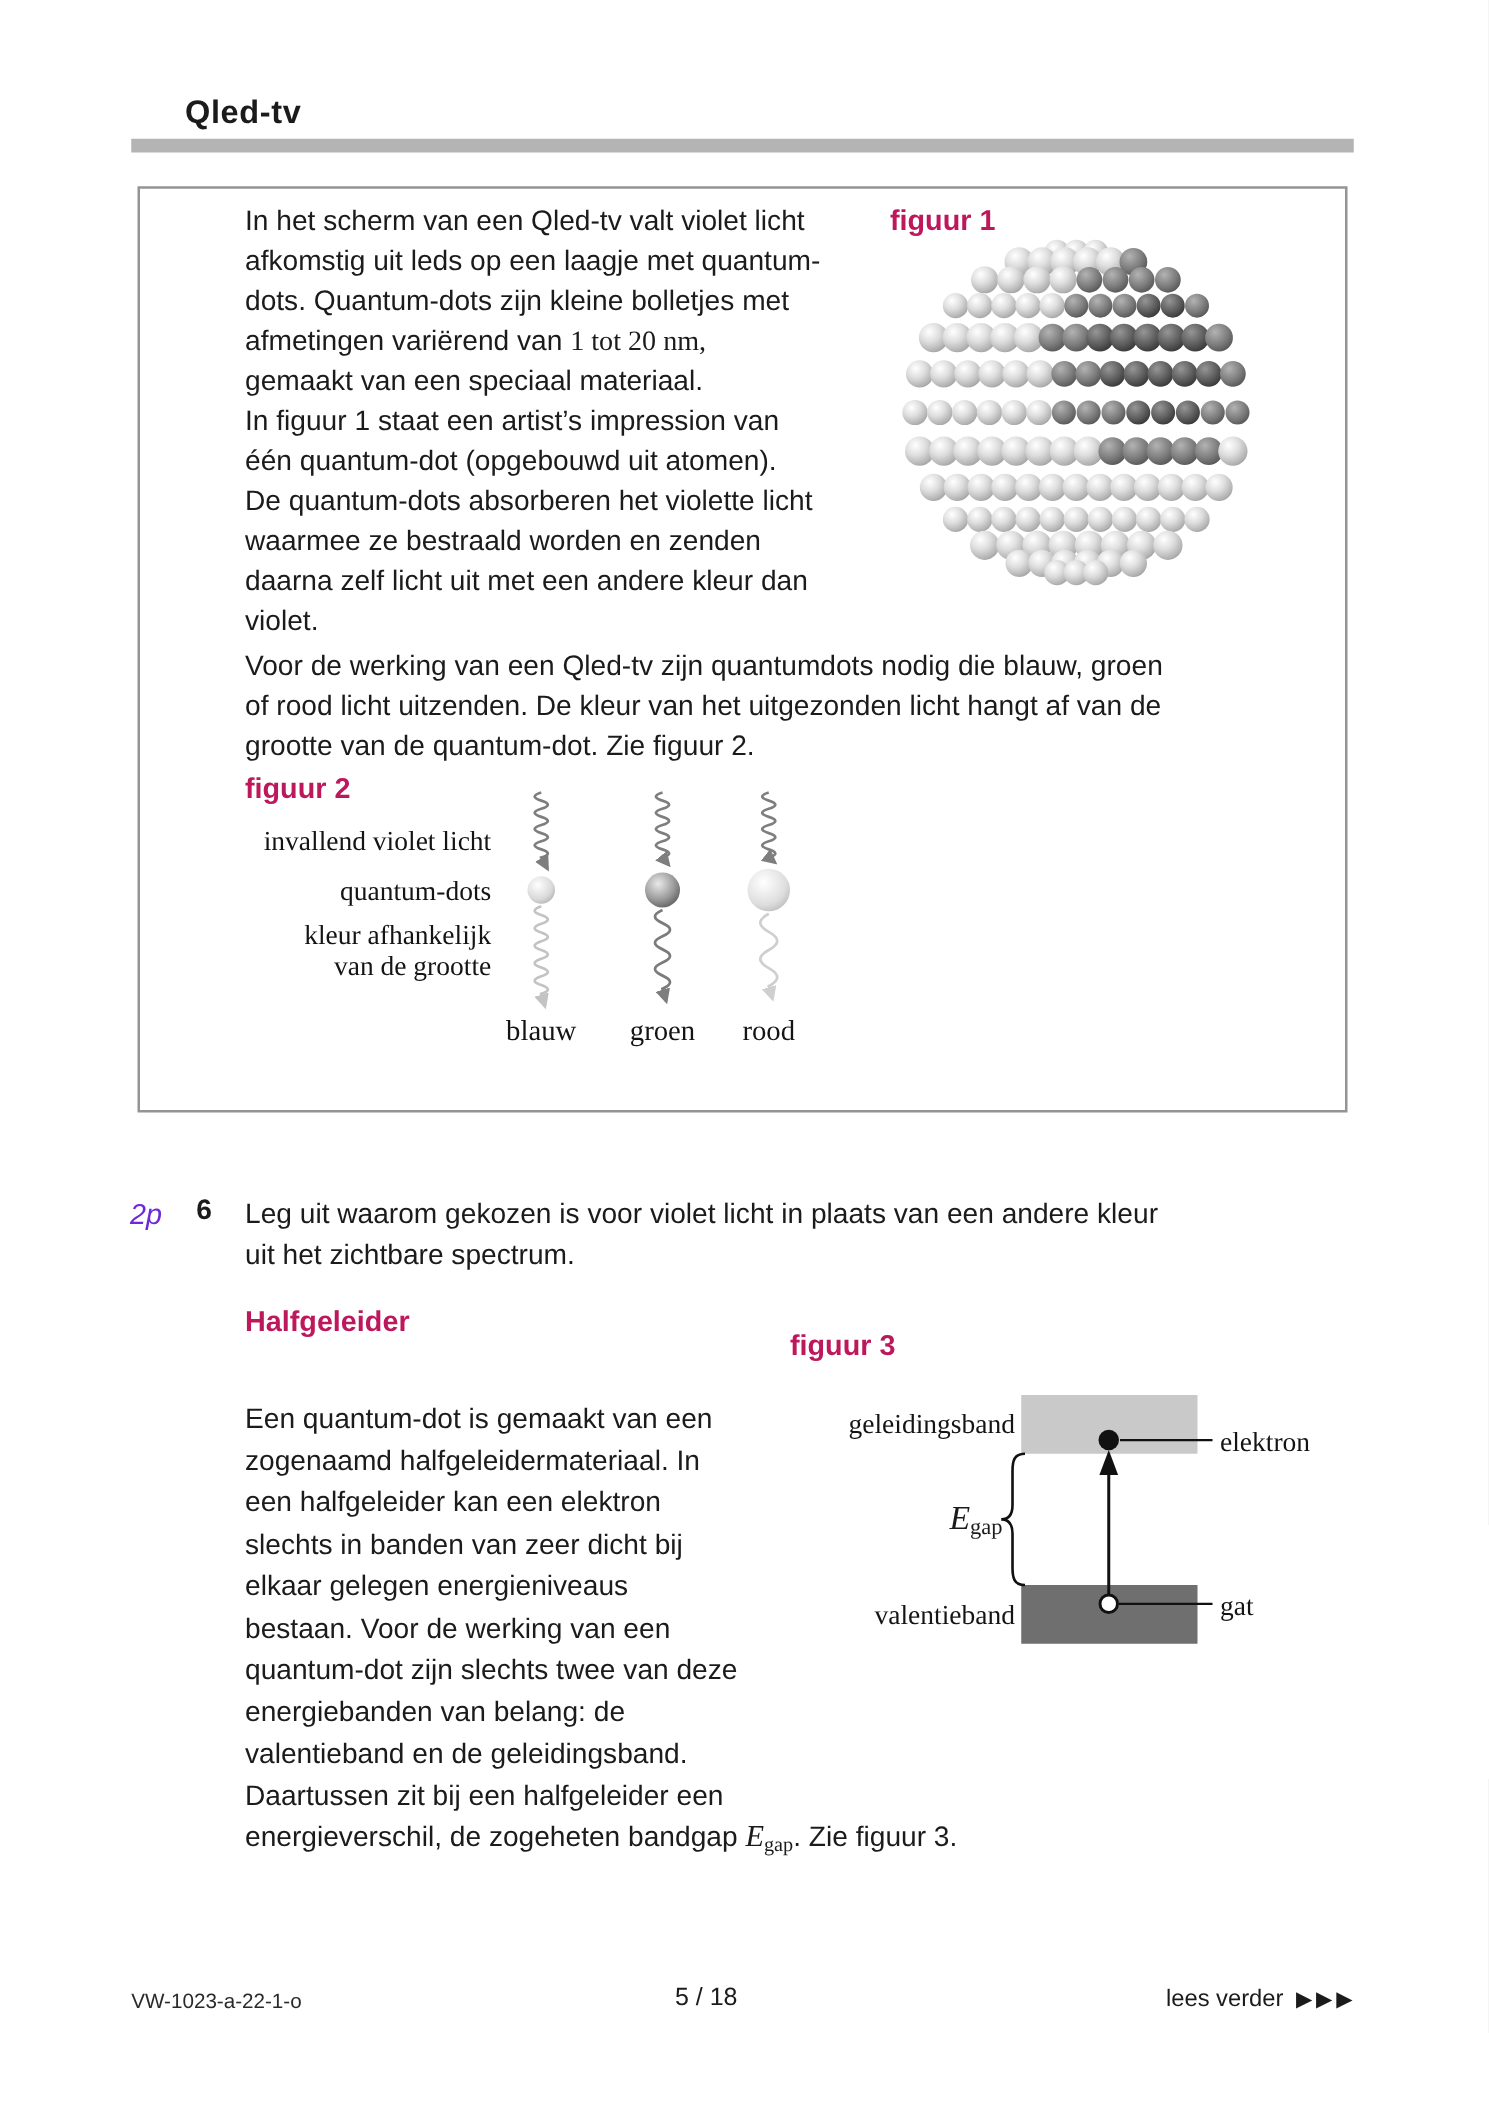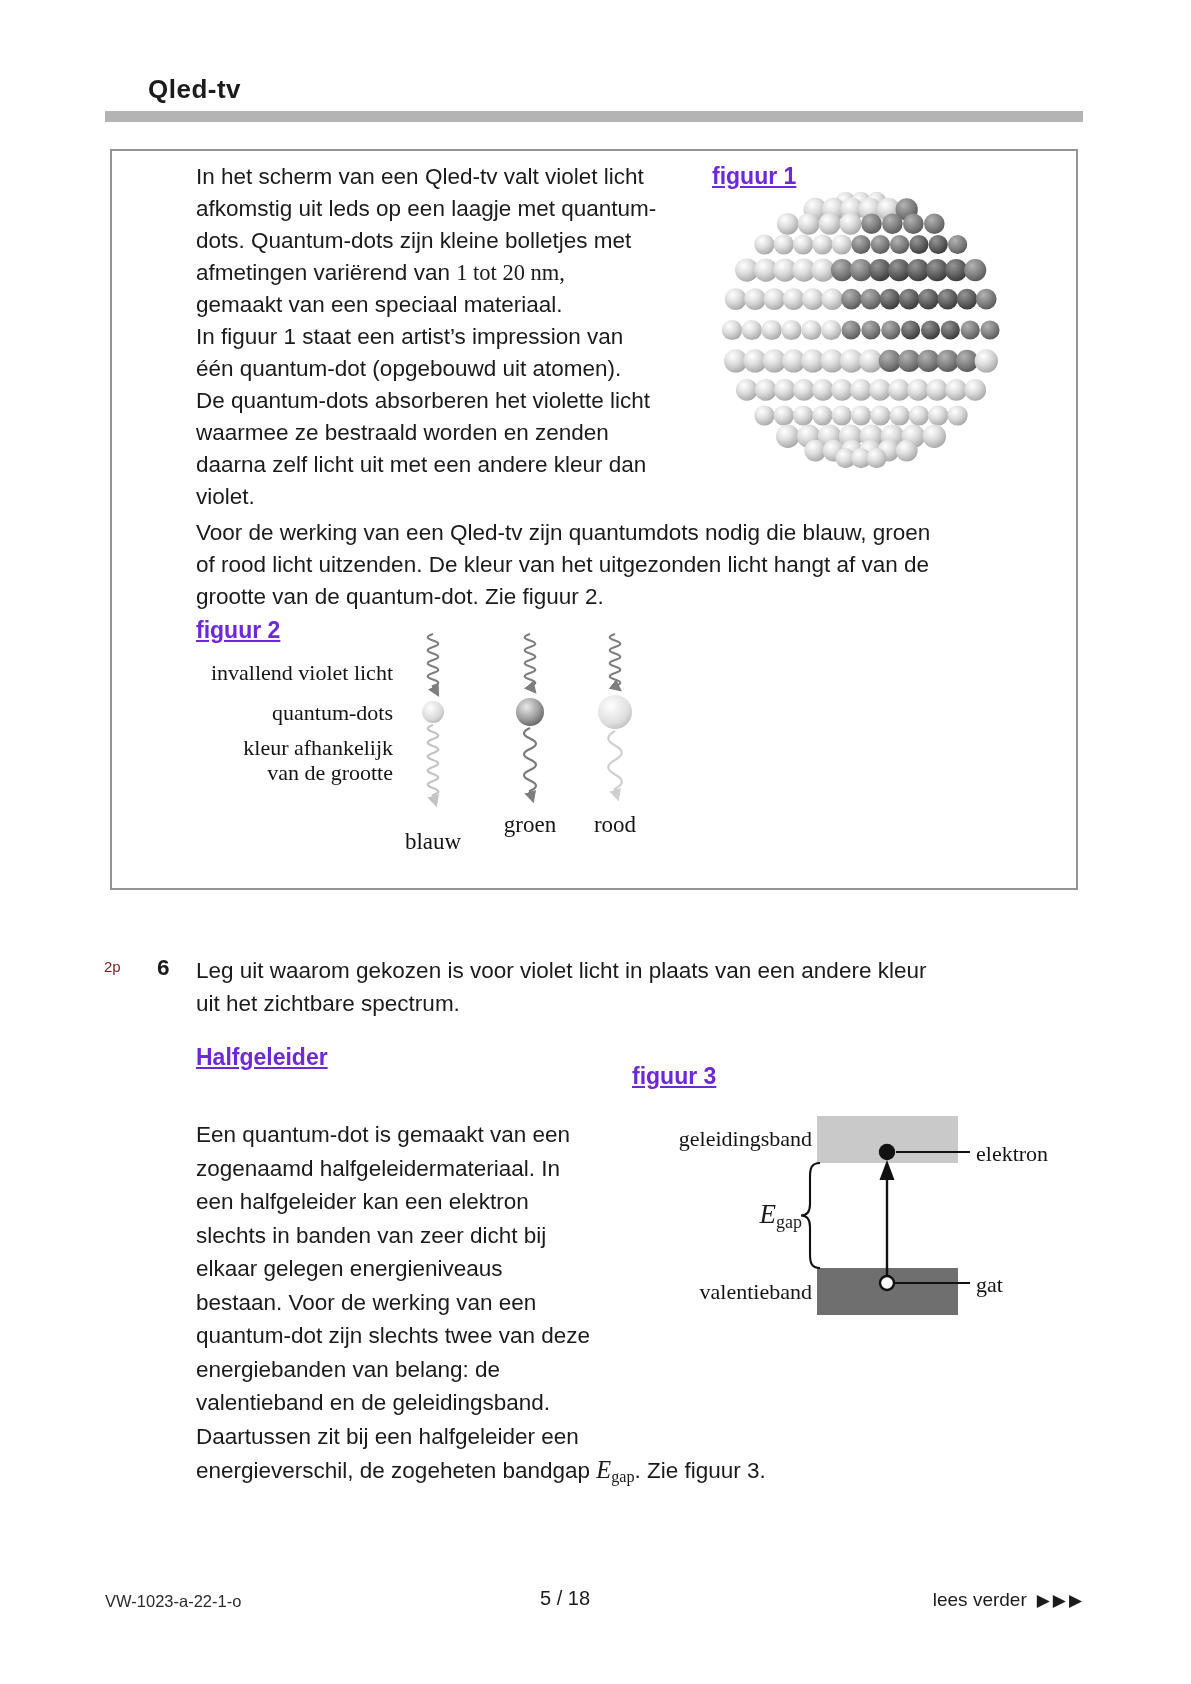--- a/index.html
+++ b/index.html
@@ -3,28 +3,28 @@
 <meta charset="utf-8">
 <style>
   html,body{margin:0;padding:0;background:#e8e8e8;}
   .page{position:relative;width:1191px;height:1684px;background:#ffffff;margin:0 auto;
         font-family:"Liberation Sans", sans-serif;color:#1b1b1b;overflow:hidden;}
   .abs{position:absolute;}
   .pre{white-space:pre;}
   .serif{font-family:"Liberation Serif", serif;}
   .body-text{font-size:22.5px;line-height:32px;}
   .body-text2{font-size:22.5px;line-height:33.5px;}
-  .fig-label{font-size:23px;font-weight:bold;color:#6d28d9;text-decoration:underline;}
+  .fig-label{font-size:23px;font-weight:bold;color:#be185d;}
   .title{font-size:26px;font-weight:bold;letter-spacing:0.5px;}
   .rule{background:#b4b4b4;}
   .box{border:2px solid #949494;}
   .serif-label{font-family:"Liberation Serif", serif;font-size:22px;line-height:25px;color:#141414;}
   .right{text-align:right;}
   .center{text-align:center;}
-  .q-points{font-size:15px;color:#7f1d1d;}
+  .q-points{font-size:23px;color:#6d28d9;font-style:italic;}
   .q-num{font-size:22.5px;font-weight:bold;}
   .footer-code{font-size:16.5px;color:#2a2a2a;}
   .footer-page{font-size:20px;}
   .footer-more{font-size:19px;}
   .arrows{font-size:17px;letter-spacing:3px;margin-left:10px;}
   sub.gap{font-family:"Liberation Serif", serif;font-size:0.72em;vertical-align:-0.25em;}
   i.egap{font-family:"Liberation Serif", serif;font-size:1.08em;}
 </style>
 </head>
 <body>
@@ -236,21 +236,21 @@
       <circle cx="53" cy="82" r="11" fill="url(#b1)"></circle>
       <path d="M 53 95 c -7 2.3800000000000003 -7 4.62 0 7 c 7 2.3800000000000003 7 4.62 0 7 c -7 2.3800000000000003 -7 4.62 0 7 c 7 2.3800000000000003 7 4.62 0 7 c -7 2.3800000000000003 -7 4.62 0 7 c 7 2.3800000000000003 7 4.62 0 7 c -7 2.3800000000000003 -7 4.62 0 7 c 7 2.3800000000000003 7 4.62 0 7 c -7 2.3800000000000003 -7 4.62 0 7 c 7 2.3800000000000003 7 4.62 0 7 l 3 10" fill="none" stroke="#c3c3c3" stroke-width="2.2" marker-end="url(#mL1)"></path>
       <path d="M 150 4 c -7 2.21 -7 4.29 0 6.5 c 7 2.21 7 4.29 0 6.5 c -7 2.21 -7 4.29 0 6.5 c 7 2.21 7 4.29 0 6.5 c -7 2.21 -7 4.29 0 6.5 c 7 2.21 7 4.29 0 6.5 c -7 2.21 -7 4.29 0 6.5 c 7 2.21 7 4.29 0 6.5 l 5 6" fill="none" stroke="#7e7e7e" stroke-width="2.2" marker-end="url(#mDark)"></path>
       <circle cx="150" cy="82" r="14" fill="url(#b2)"></circle>
       <path d="M 150 98 c -8 3.5700000000000003 -8 6.930000000000001 0 10.5 c 8 3.5700000000000003 8 6.930000000000001 0 10.5 c -8 3.5700000000000003 -8 6.930000000000001 0 10.5 c 8 3.5700000000000003 8 6.930000000000001 0 10.5 c -8 3.5700000000000003 -8 6.930000000000001 0 10.5 c 8 3.5700000000000003 8 6.930000000000001 0 10.5 l 3 10" fill="none" stroke="#7b7b7b" stroke-width="2.2" marker-end="url(#mDark)"></path>
       <path d="M 235 4 c -7 2.21 -7 4.29 0 6.5 c 7 2.21 7 4.29 0 6.5 c -7 2.21 -7 4.29 0 6.5 c 7 2.21 7 4.29 0 6.5 c -7 2.21 -7 4.29 0 6.5 c 7 2.21 7 4.29 0 6.5 c -7 2.21 -7 4.29 0 6.5 c 7 2.21 7 4.29 0 6.5 l 5 4" fill="none" stroke="#7e7e7e" stroke-width="2.2" marker-end="url(#mDark)"></path>
       <circle cx="235" cy="82" r="17" fill="url(#b3)"></circle>
       <path d="M 235 101 c -9 4.930000000000001 -9 9.57 0 14.5 c 9 4.930000000000001 9 9.57 0 14.5 c -9 4.930000000000001 -9 9.57 0 14.5 c 9 4.930000000000001 9 9.57 0 14.5 l 3 10" fill="none" stroke="#cfcfcf" stroke-width="2.2" marker-end="url(#mL2)"></path>
     </svg>
 
-  <div class="abs serif-label center" style="left:393px;top:812px;width:80px;font-size:23px;margin-top:17px;">blauw</div>
+  <div class="abs serif-label center" style="left:393px;top:812px;width:80px;font-size:23px;">blauw</div>
   <div class="abs serif-label center" style="left:490px;top:812px;width:80px;font-size:23px;">groen</div>
   <div class="abs serif-label center" style="left:575px;top:812px;width:80px;font-size:23px;">rood</div>
 
 
   <div class="abs q-points" style="left:104px;top:958px;">2p</div>
   <div class="abs q-num" style="left:157px;top:955px;">6</div>
   <div class="abs body-text pre" style="left:196px;top:954px;line-height:33px;">Leg uit waarom gekozen is voor violet licht in plaats van een andere kleur
 uit het zichtbare spectrum.</div>
 
   <div class="abs fig-label" style="left:196px;top:1044px;text-align:right;">Halfgeleider</div>

